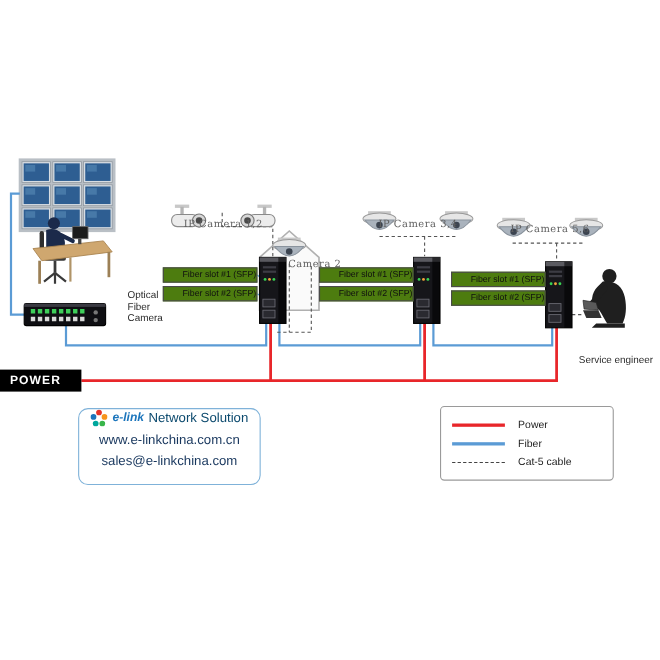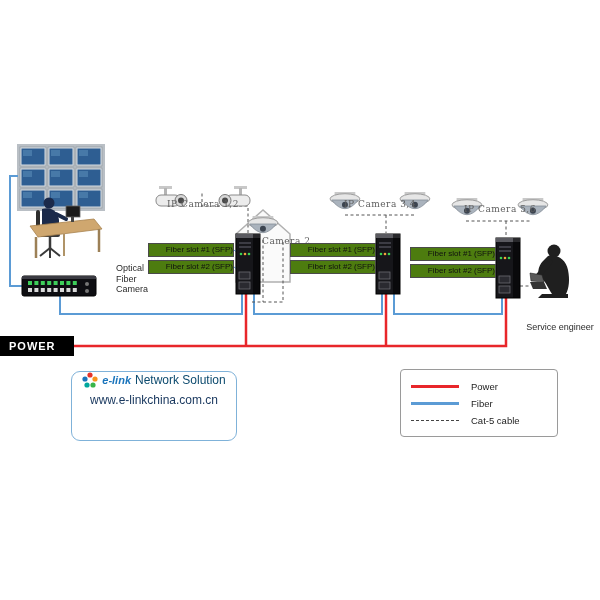--- a/index.html
+++ b/index.html
@@ -219,15 +219,16 @@
         <circle cx="8" cy="3" r="2.6" fill="#e63329"></circle>
         <circle cx="13" cy="7" r="2.6" fill="#f7941d"></circle>
         <circle cx="11" cy="13" r="2.6" fill="#39b54a"></circle>
         <circle cx="5" cy="13" r="2.6" fill="#00a79d"></circle>
         <circle cx="3" cy="7" r="2.6" fill="#1b75bc"></circle>
       </svg>
       <span class="brand">e-link</span>
       <span class="company-name">Network Solution</span>
     </div>
     <div class="site">www.e-linkchina.com.cn</div>
+    <div class="site">sales@e-linkchina.com</div>
   </div>
 
 </div>
 
 </body></html>

